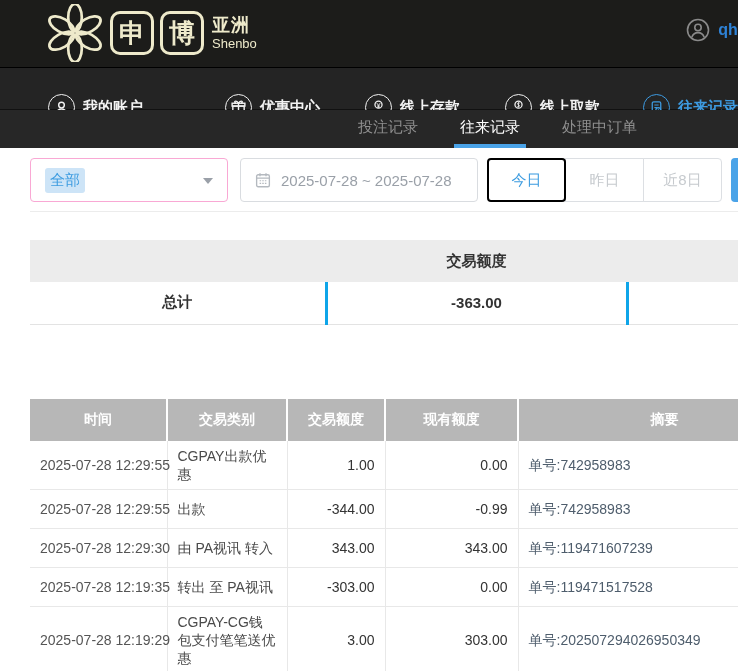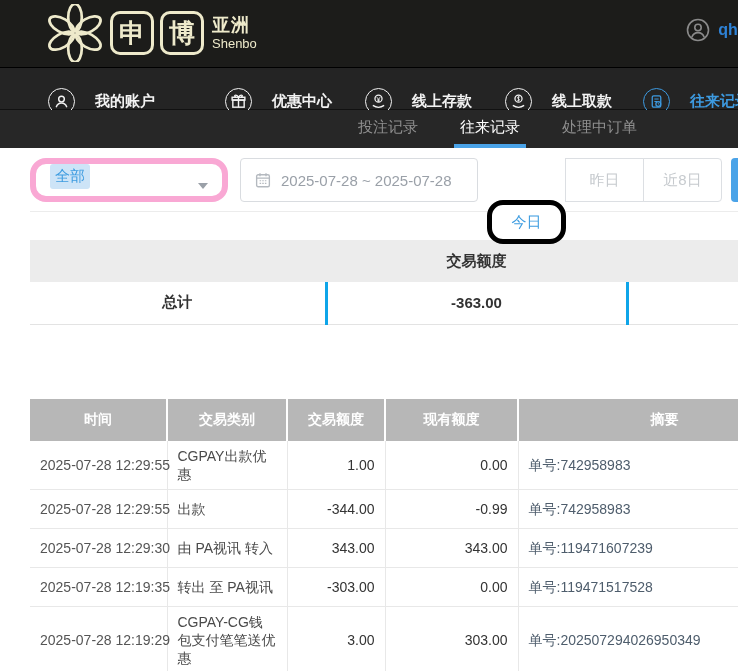--- a/index.html
+++ b/index.html
@@ -14,50 +14,50 @@
     display:flex; align-items:center; justify-content:center; font-size:26px; font-weight:bold; }
   .logo-region { display:flex; flex-direction:column; line-height:1; margin-left:2px; }
   .logo-region .cn { font-size:18px; font-weight:bold; letter-spacing:1px; }
   .logo-region .en { font-size:13px; margin-top:3px; }
   .user-area { position:absolute; right:-22px; top:18px; display:flex; align-items:center; gap:8px; cursor:pointer; }
   .user-area svg { width:24px; height:24px; color:#8a8a8a; }
   .user-name { color:#2e82d6; font-size:16px; font-weight:bold; white-space:nowrap; }
 
   
   .main-nav { position:relative; height:42px; background:#242424; border-bottom:1px solid #111; }
-  .nav-item { position:absolute; top:12px; height:42px; display:flex; align-items:center; gap:20px;
+  .nav-item { position:absolute; top:18px; height:42px; display:flex; align-items:center; gap:8px;
     color:#f2f2f2; font-size:15px; font-weight:600; cursor:pointer; white-space:nowrap; }
   .nav-item.active { color:#3d9ae0; }
   .nav-ico { width:27px; height:27px; border:1.6px solid currentColor; border-radius:50%;
     display:flex; align-items:center; justify-content:center; flex:0 0 auto; }
   .nav-ico svg { width:17px; height:17px; }
 
   
   .sub-nav { position:relative; height:38px; background:#272727; display:flex; gap:30px; padding-left:352px; }
   .sub-tab { height:38px; display:flex; align-items:center; padding:0 6px; font-size:15px;
     color:#8f8f8f; cursor:pointer; border-bottom:4px solid transparent; white-space:nowrap; }
   .sub-tab.active { color:#fff; border-bottom-color:#4aa3e8; }
 
   
   .filter-bar { position:relative; margin:10px 0 0 30px; height:44px; display:flex; }
-  .select-box { position:relative; width:198px; height:44px; border:6px solid #f9a8d4; border-radius:16px;
-    display:flex; align-items:flex-start; padding:0 14px; cursor:pointer; background:#fff; }
+  .select-box { position:relative; width:198px; height:44px; border:1px solid #f9a8d4; border-radius:4px;
+    display:flex; align-items:center; padding:0 14px; cursor:pointer; background:#fff; }
   .select-value { background:#cde4f7; color:#3d9ce0; font-size:15px; padding:3px 5px; border-radius:3px; }
   .select-caret { position:absolute; right:14px; top:19px; width:0; height:0;
     border-left:5px solid transparent; border-right:5px solid transparent; border-top:6px solid #9aa0a8; }
   .date-box { margin-left:12px; width:238px; height:44px; border:1px solid #d9dce0; border-radius:4px;
     display:flex; align-items:center; gap:9px; padding:0 13px; cursor:pointer; background:#fff; }
   .date-box svg { width:18px; height:18px; color:#b4b9bf; flex:0 0 auto; }
   .date-text { color:#9aa0a8; font-size:15px; white-space:nowrap; }
   .quick-group { margin-left:9px; display:flex; }
   .quick-btn { width:79px; height:44px; background:#fff; border:1px solid #dcdfe3; margin-left:-1px;
     color:#c6cace; font-size:15px; display:flex; align-items:center; justify-content:center; cursor:pointer; }
   .quick-btn:first-child { border-radius:4px 0 0 4px; margin-left:0; }
   .quick-btn:last-child { border-radius:0 4px 4px 0; }
-  .quick-btn.active { border:5px solid #000000; color:#3d9ce0; position:relative; z-index:2; border-radius:16px;margin-top:42px; }
+  .quick-btn.active { border:2px solid #000000; color:#3d9ce0; position:relative; z-index:2; border-radius:4px; }
   .search-sliver { position:absolute; left:701px; top:0; width:50px; height:44px;
     background:#4aa3e8; border-radius:4px; cursor:pointer; }
 
   .divider { margin:9px 0 0 30px; width:708px; border-top:1px solid #ececec; }
 
   
   .summary-wrap { margin:28px 0 0 30px; width:708px; overflow:hidden; }
   table { border-collapse:collapse; table-layout:fixed; }
   .summary-table { width:900px; }
   .summary-table th { background:#ececec; height:42px; font-size:15px; color:#333; font-weight:bold; text-align:center; }

